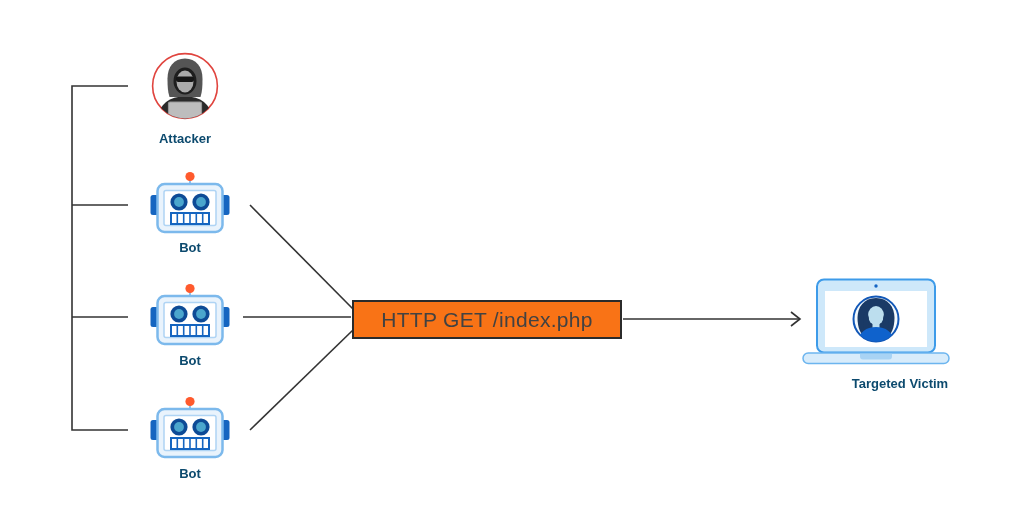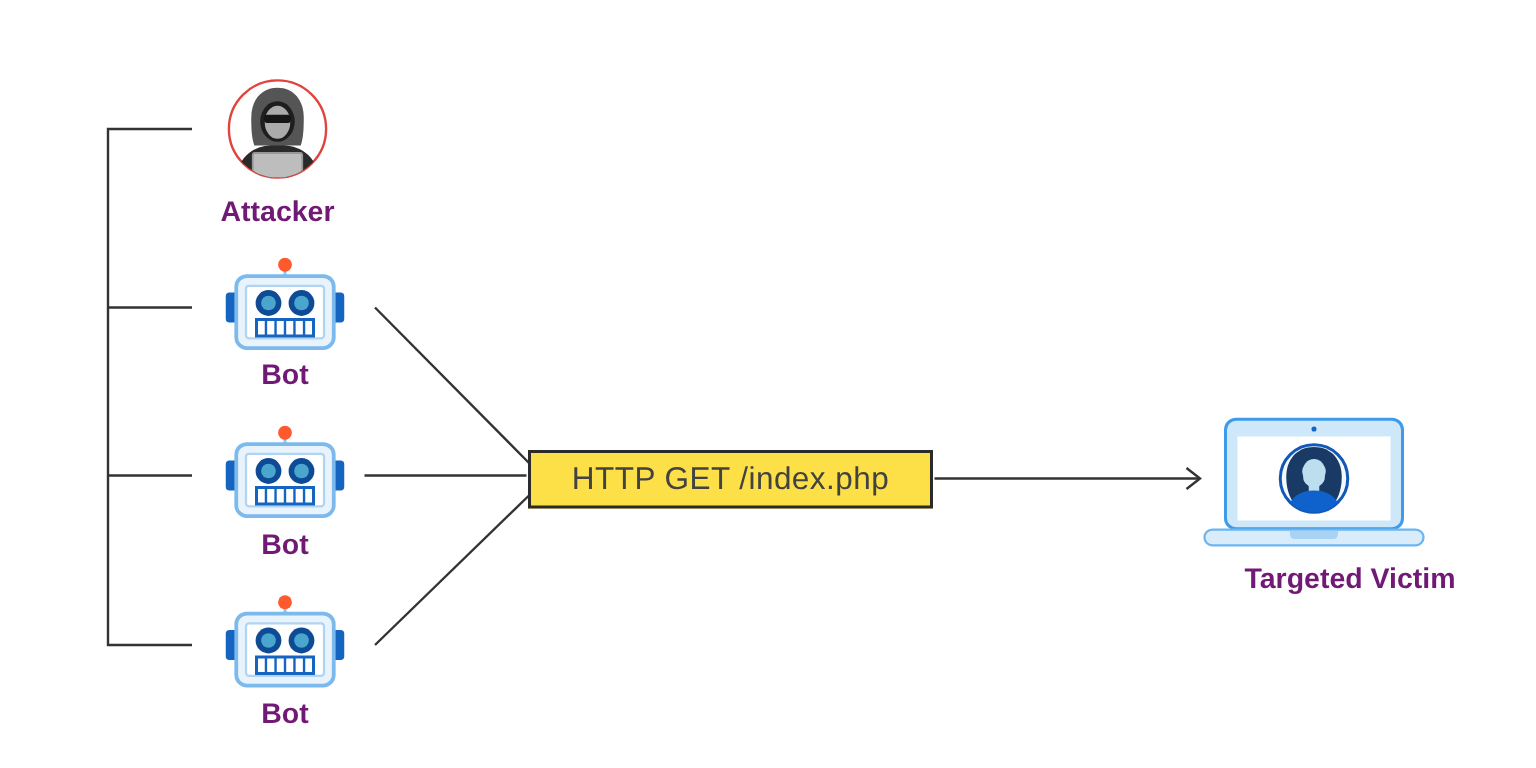--- a/index.html
+++ b/index.html
@@ -7,33 +7,33 @@
     position:relative;
     width:1024px;height:512px;
     background:#ffffff;
     font-family:"Liberation Sans", sans-serif;
     overflow:hidden;
   }
   .layer{position:absolute;left:0;top:0;}
   .abs{position:absolute;}
   .node-label{
     position:absolute;
-    font-size:19px;
+    font-size:13px;
     font-weight:bold;
-    color:#701a75;
+    color:#0c4a6e;
     text-align:center;
     white-space:nowrap;
     transform:translateX(-50%);
   }
   .request-box{
     position:absolute;
     left:352px;top:300px;
     width:266px;height:35px;
     border:2px solid #2b2b2b;
-    background:#fde047;
+    background:#f97316;
     display:flex;align-items:center;justify-content:center;
     font-size:21px;
     color:#424242;
     letter-spacing:0.3px;
   }
 </style>
 </head>
 <body>
 
 <div class="canvas">

